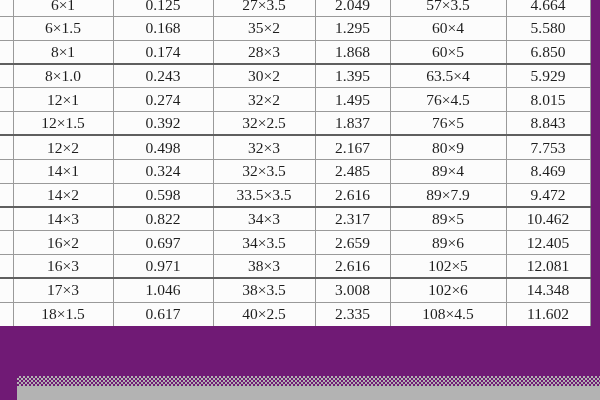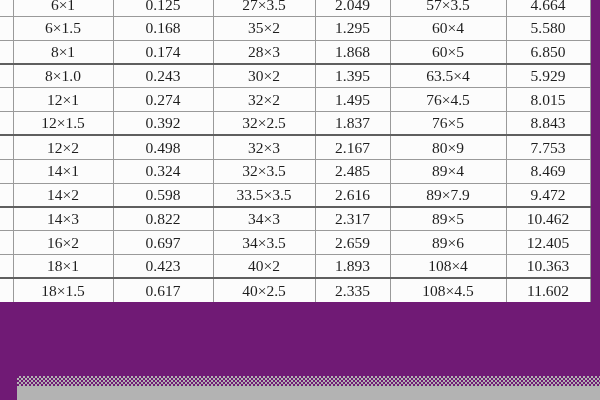--- a/index.html
+++ b/index.html
@@ -159,26 +159,35 @@
           <td></td>
           <td>16×2</td>
           <td>0.697</td>
           <td>34×3.5</td>
           <td>2.659</td>
           <td>89×6</td>
           <td>12.405</td>
         </tr>
         <tr>
           <td></td>
-          <td>18×1</td>
-          <td>0.423</td>
-          <td>40×2</td>
-          <td>1.893</td>
-          <td>108×4</td>
-          <td>10.363</td>
+          <td>16×3</td>
+          <td>0.971</td>
+          <td>38×3</td>
+          <td>2.616</td>
+          <td>102×5</td>
+          <td>12.081</td>
+        </tr>
+        <tr>
+          <td></td>
+          <td>17×3</td>
+          <td>1.046</td>
+          <td>38×3.5</td>
+          <td>3.008</td>
+          <td>102×6</td>
+          <td>14.348</td>
         </tr>
         <tr>
           <td></td>
           <td>18×1.5</td>
           <td>0.617</td>
           <td>40×2.5</td>
           <td>2.335</td>
           <td>108×4.5</td>
           <td>11.602</td>
         </tr>

